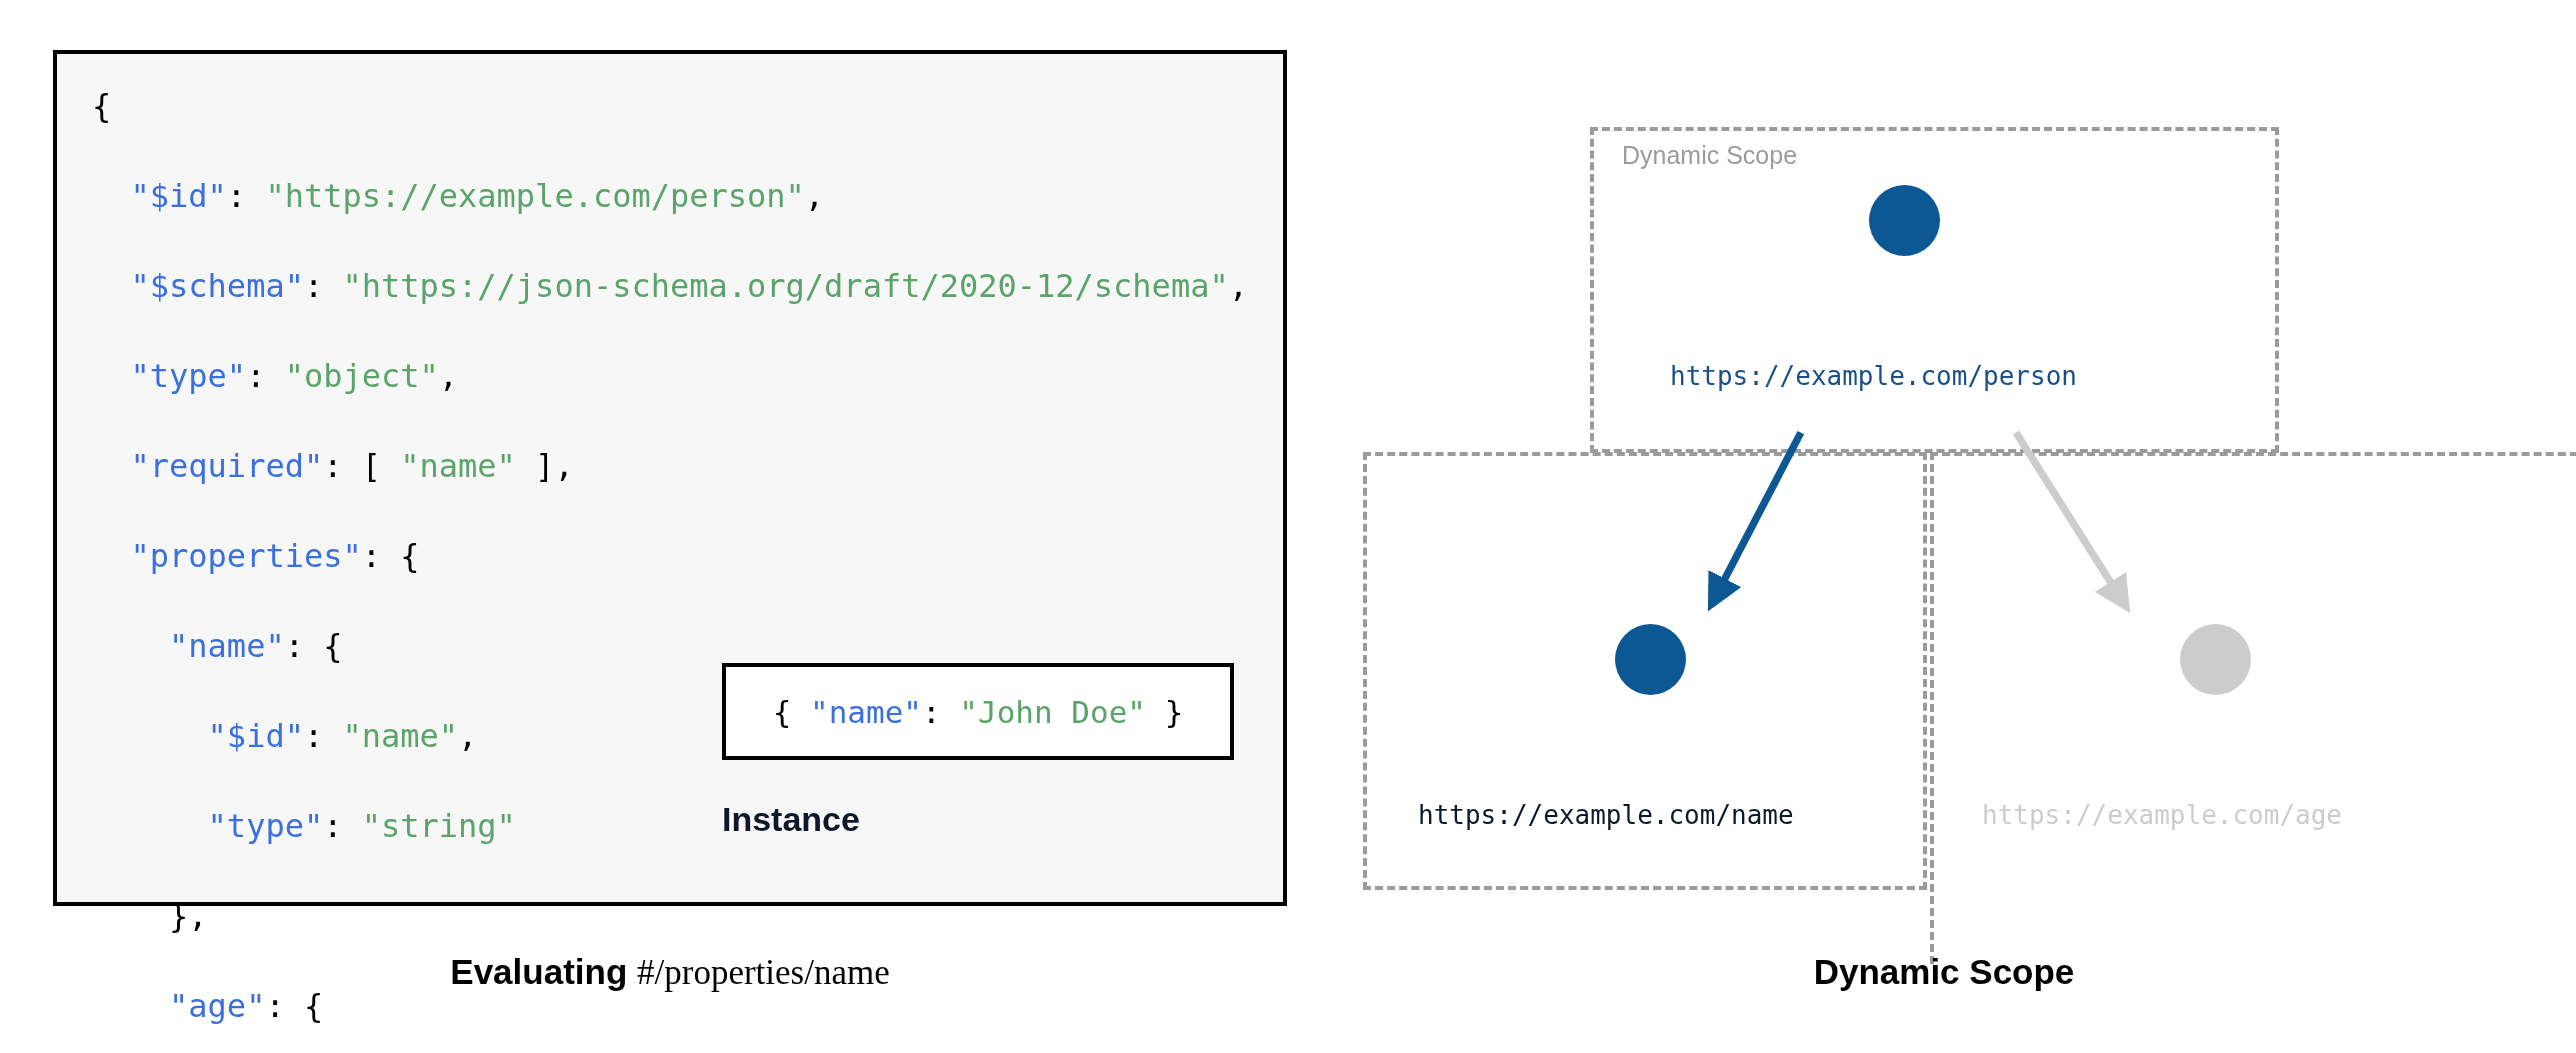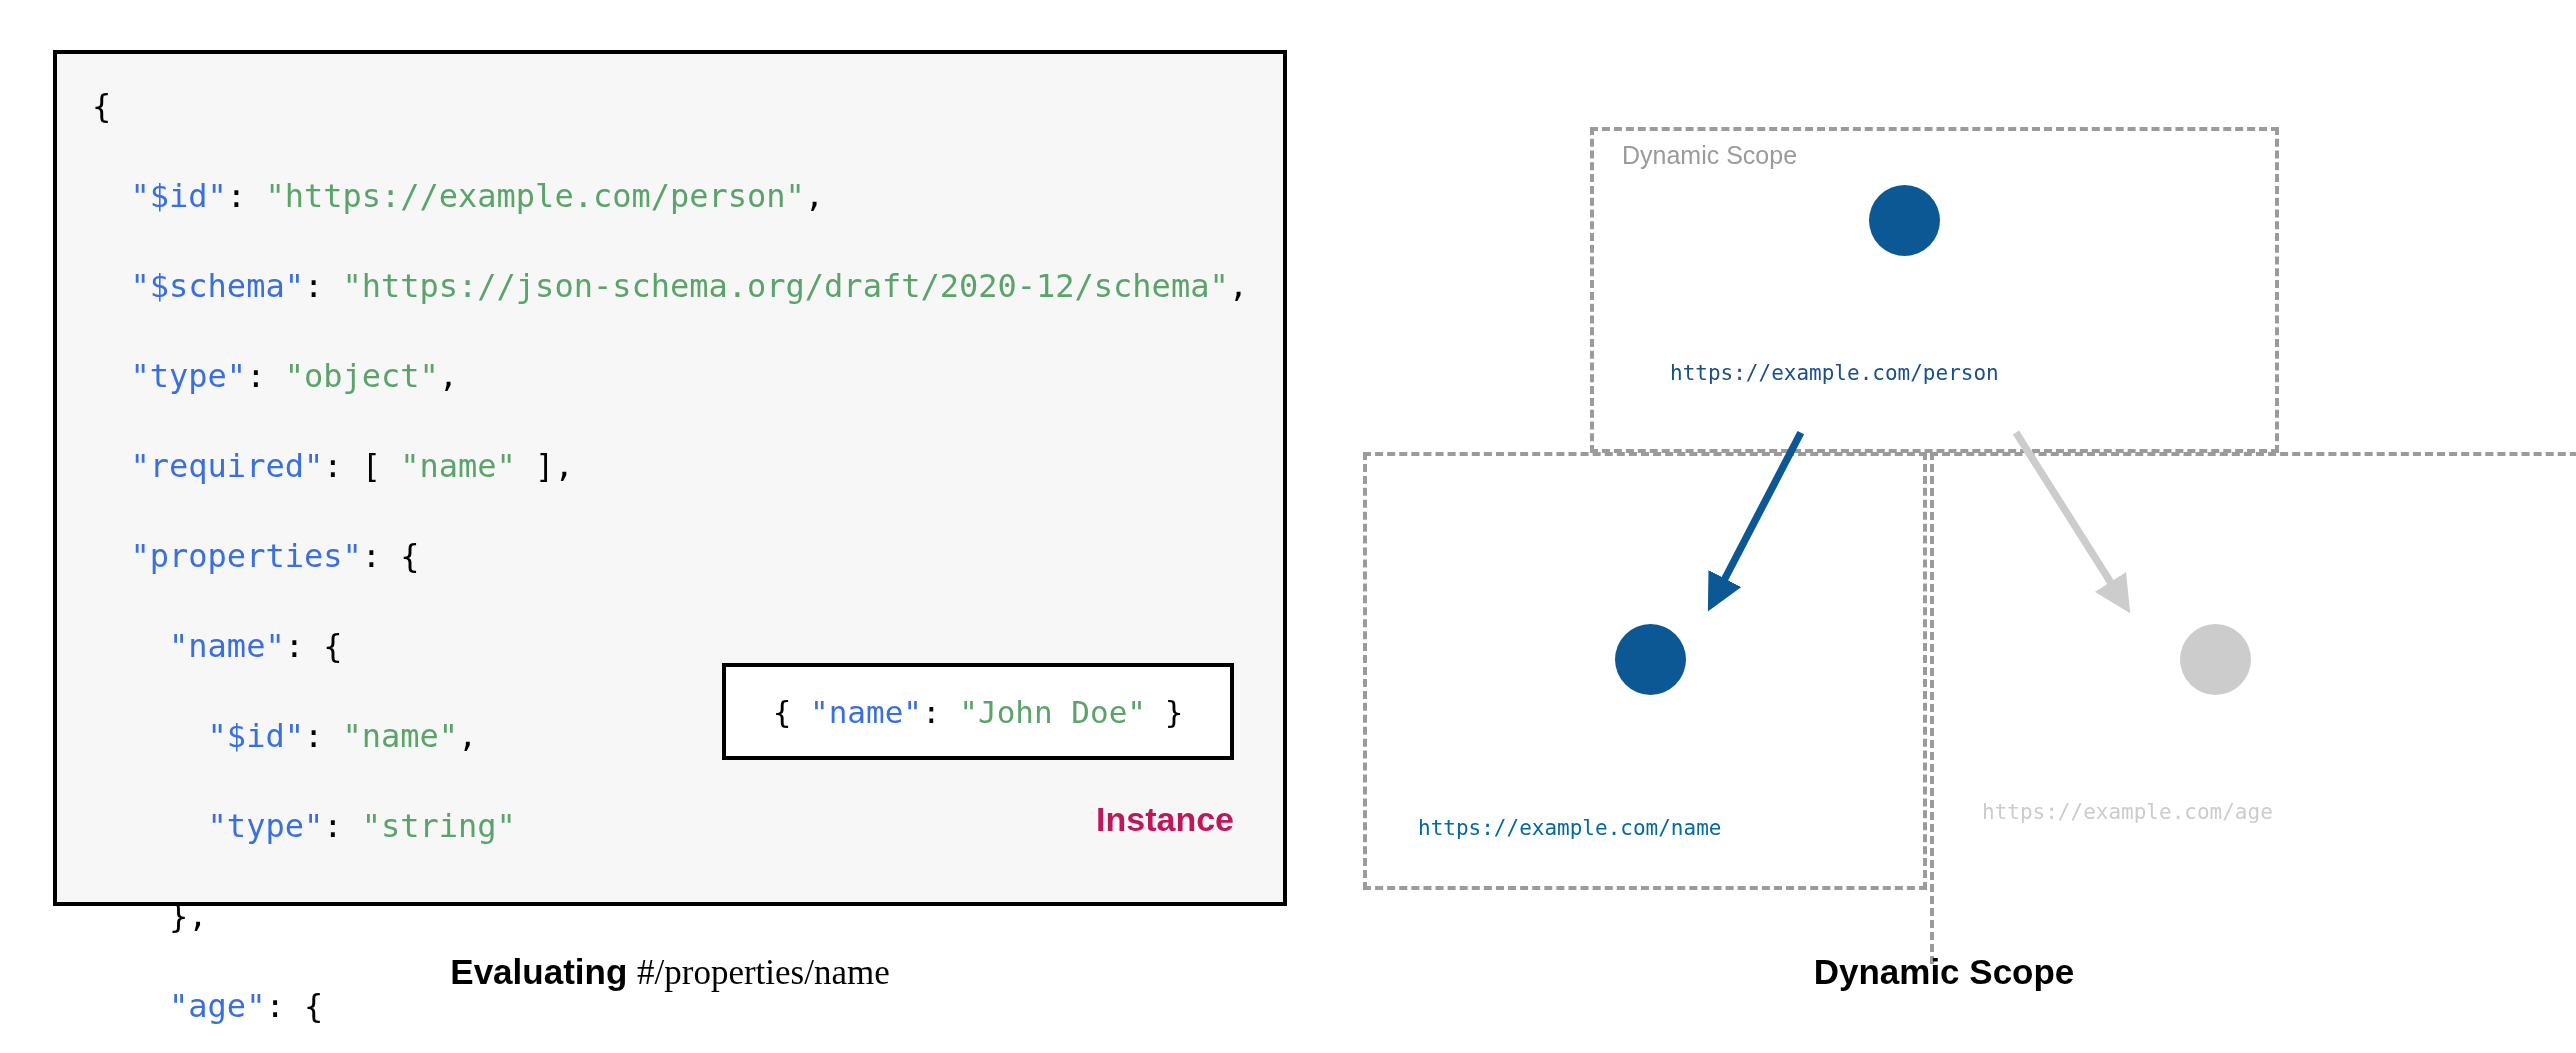--- a/index.html
+++ b/index.html
@@ -65,25 +65,25 @@
     font-family: "DejaVu Sans Mono", "Liberation Mono", monospace;
     font-size: 31px;
     white-space: pre;
     color: #000000;
   }
   #instance-caption {
     position: absolute;
     left: 722px;
     top: 800px;
     width: 512px;
-    text-align: right;
+    text-align: left;
     font-family: "Liberation Sans", "DejaVu Sans", sans-serif;
     font-weight: bold;
     font-size: 34px;
-    color: #be185d;
+    color: #0f172a;
   }
 
   
   #left-caption {
     position: absolute;
     left: 53px;
     top: 952px;
     width: 1234px;
     text-align: center;
     font-size: 35px;
@@ -158,33 +158,32 @@
     left: 2180px;
     top: 624px;
     width: 71px;
     height: 71px;
     background: #cccccc;
   }
 
   .node-label {
     position: absolute;
     font-family: "DejaVu Sans Mono", "Liberation Mono", monospace;
-    font-size: 21px;
+    font-size: 26px;
     white-space: nowrap;
   }
   #label-person {
     left: 1670px;
     top: 361px;
     color: #1a4f8a;
   }
   #label-name {
     left: 1418px;
     top: 800px;
-    color: #0369a1;
-    margin-top: 16px;
+    color: #0f172a;
   }
   #label-age {
     left: 1982px;
     top: 800px;
     color: #cccccc;
     text-align: center;
   }
 
   #arrows-svg {
     position: absolute;

